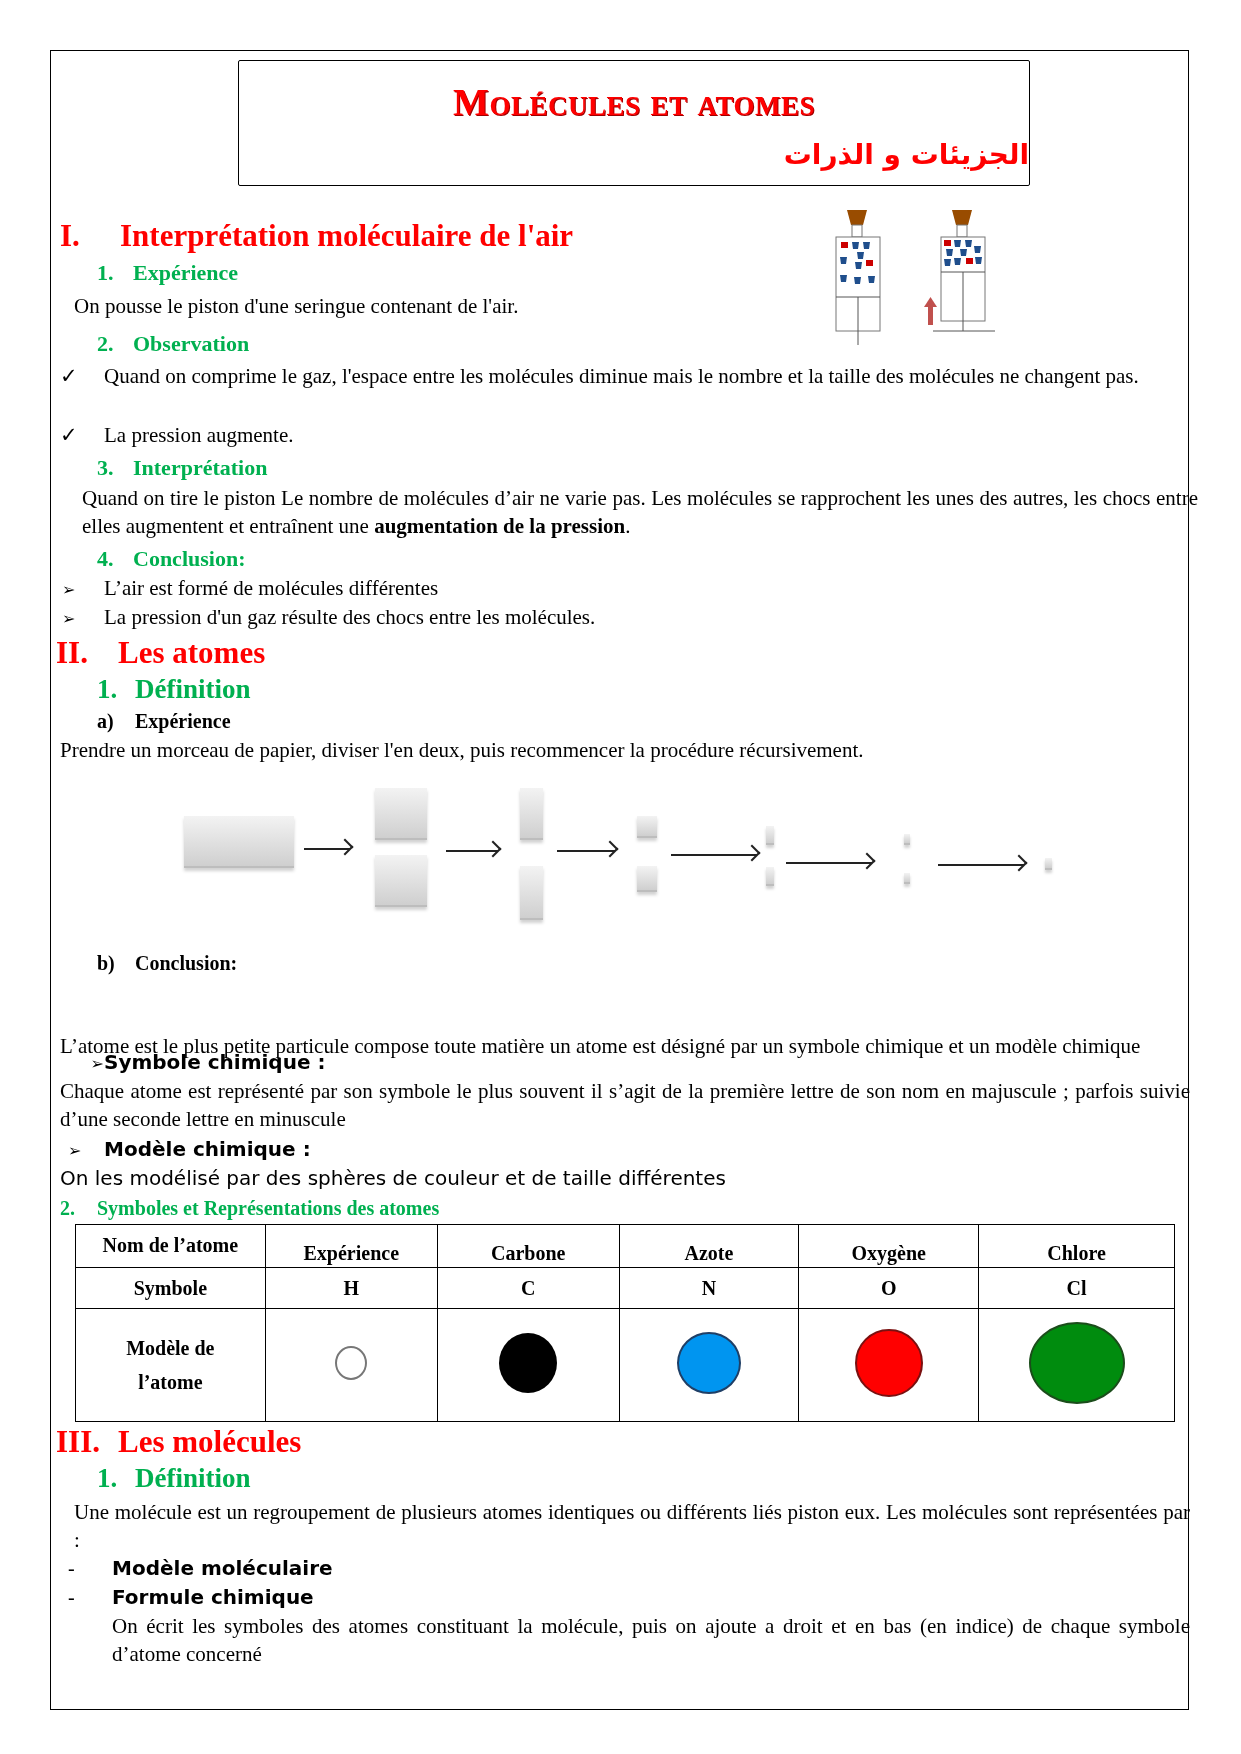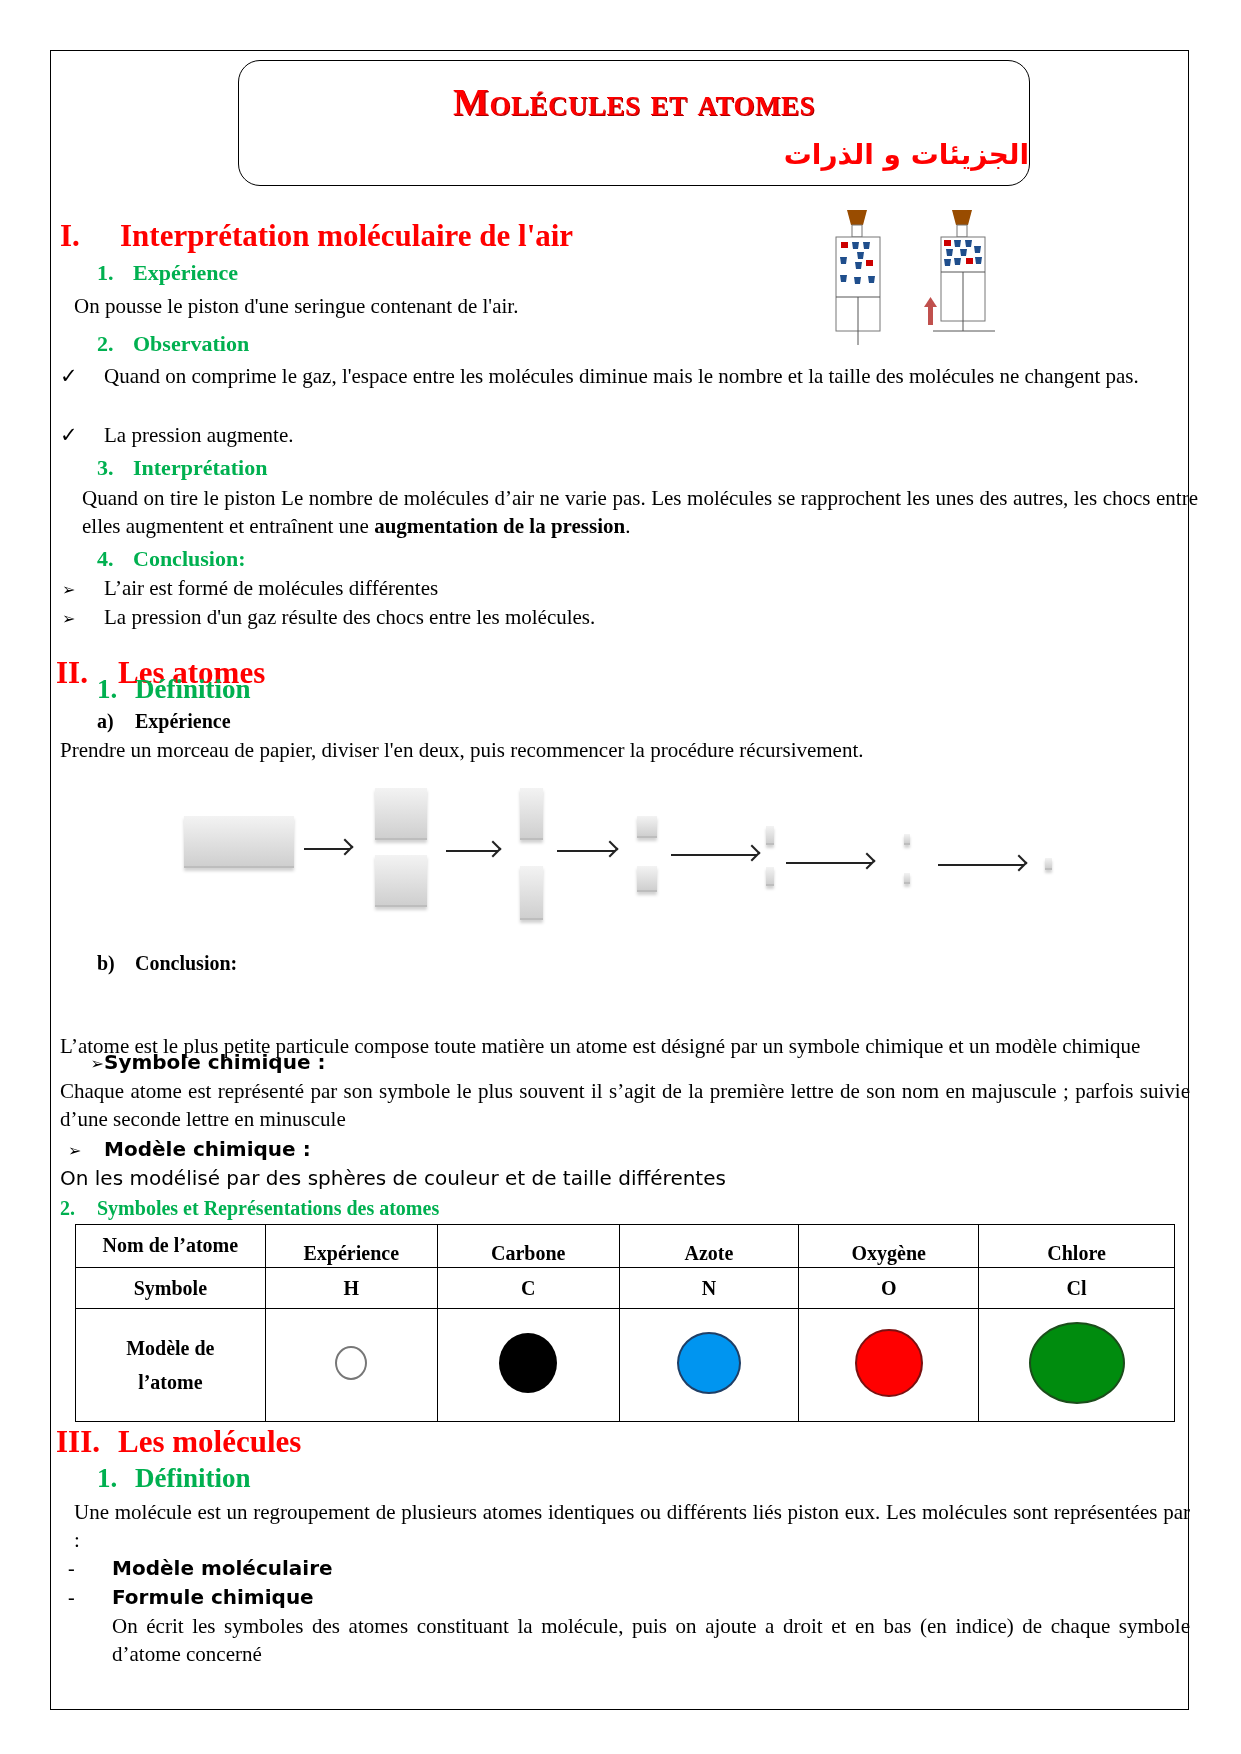--- a/index.html
+++ b/index.html
@@ -1,21 +1,21 @@
 <!DOCTYPE html>
 <html><head>
 <meta charset="utf-8">
 <style>
   html, body { margin: 0; padding: 0; background: #ffffff; }
   body { width: 1241px; height: 1754px; position: relative; overflow: hidden;
          font-family: "Liberation Serif", serif; color: #000; }
   .frame { position: absolute; left: 50px; top: 50px; width: 1139px; height: 1660px;
            border: 1px solid #000; box-sizing: border-box; }
   .titlebox { position: absolute; left: 238px; top: 60px; width: 792px; height: 126px;
-              border: 1.5px solid #000; border-radius: 22px; box-sizing: border-box;
+              border: 1.5px solid #000; border-radius: 2px; box-sizing: border-box;
               text-align: center; }
   .title-fr { margin-top: 22px; font-family: "Liberation Serif", serif; font-weight: bold;
               font-size: 38px; color: #ff0000; letter-spacing: 0.5px;
               font-variant: small-caps; text-shadow: 1px 1px 0 #a00000; line-height: 38px; }
   .title-ar { font-family: "DejaVu Sans", sans-serif; font-weight: bold; font-size: 28px;
               color: #ff0000; direction: rtl; line-height: 40px; margin-top: 14px; text-align: right; }
   .abs { position: absolute; white-space: nowrap; }
   .h1 { color: #ff0000; font-weight: bold; font-size: 31px; }
   .h1 .num { display: inline-block; width: 60px; }
   .h2 { color: #00b050; font-weight: bold; font-size: 22px; }
@@ -130,21 +130,21 @@
     <rect x="151" y="53" width="7" height="6" fill="#cc0000"></rect>
     <path d="M160,52 h7 l-1,7 h-5 z" fill="#1f4e8c"></path>
     <line x1="148" y1="67" x2="148" y2="126" stroke="#555" stroke-width="1"></line>
     <line x1="118" y1="126" x2="180" y2="126" stroke="#555" stroke-width="1"></line>
     <rect x="113" y="100" width="5" height="20" fill="#c0504d"></rect>
     <polygon points="109,102 115.5,92 122,102" fill="#c0504d"></polygon>
   </g>
 </svg>
 
 <div class="abs h1" style="left:56px; top:635px;">
-  <span class="num" style="width:62px;margin-top:20px;">II.</span><span>Les atomes</span>
+  <span class="num" style="width:62px;">II.</span><span>Les atomes</span>
 </div>
 <div class="abs h2big" style="left:97px; top:674px;">
   <span class="num">1.</span><span>Définition</span>
 </div>
 <div class="abs subhead" style="left:97px; top:710px;">
   <span style="display:inline-block;width:38px;">a)</span><span>Expérience</span>
 </div>
 <div class="abs txt" style="left:60px; top:736px;">Prendre un morceau de papier, diviser l'en deux, puis recommencer la procédure récursivement.</div>
 
 <div class="diagram" style="left:0; top:0;">

